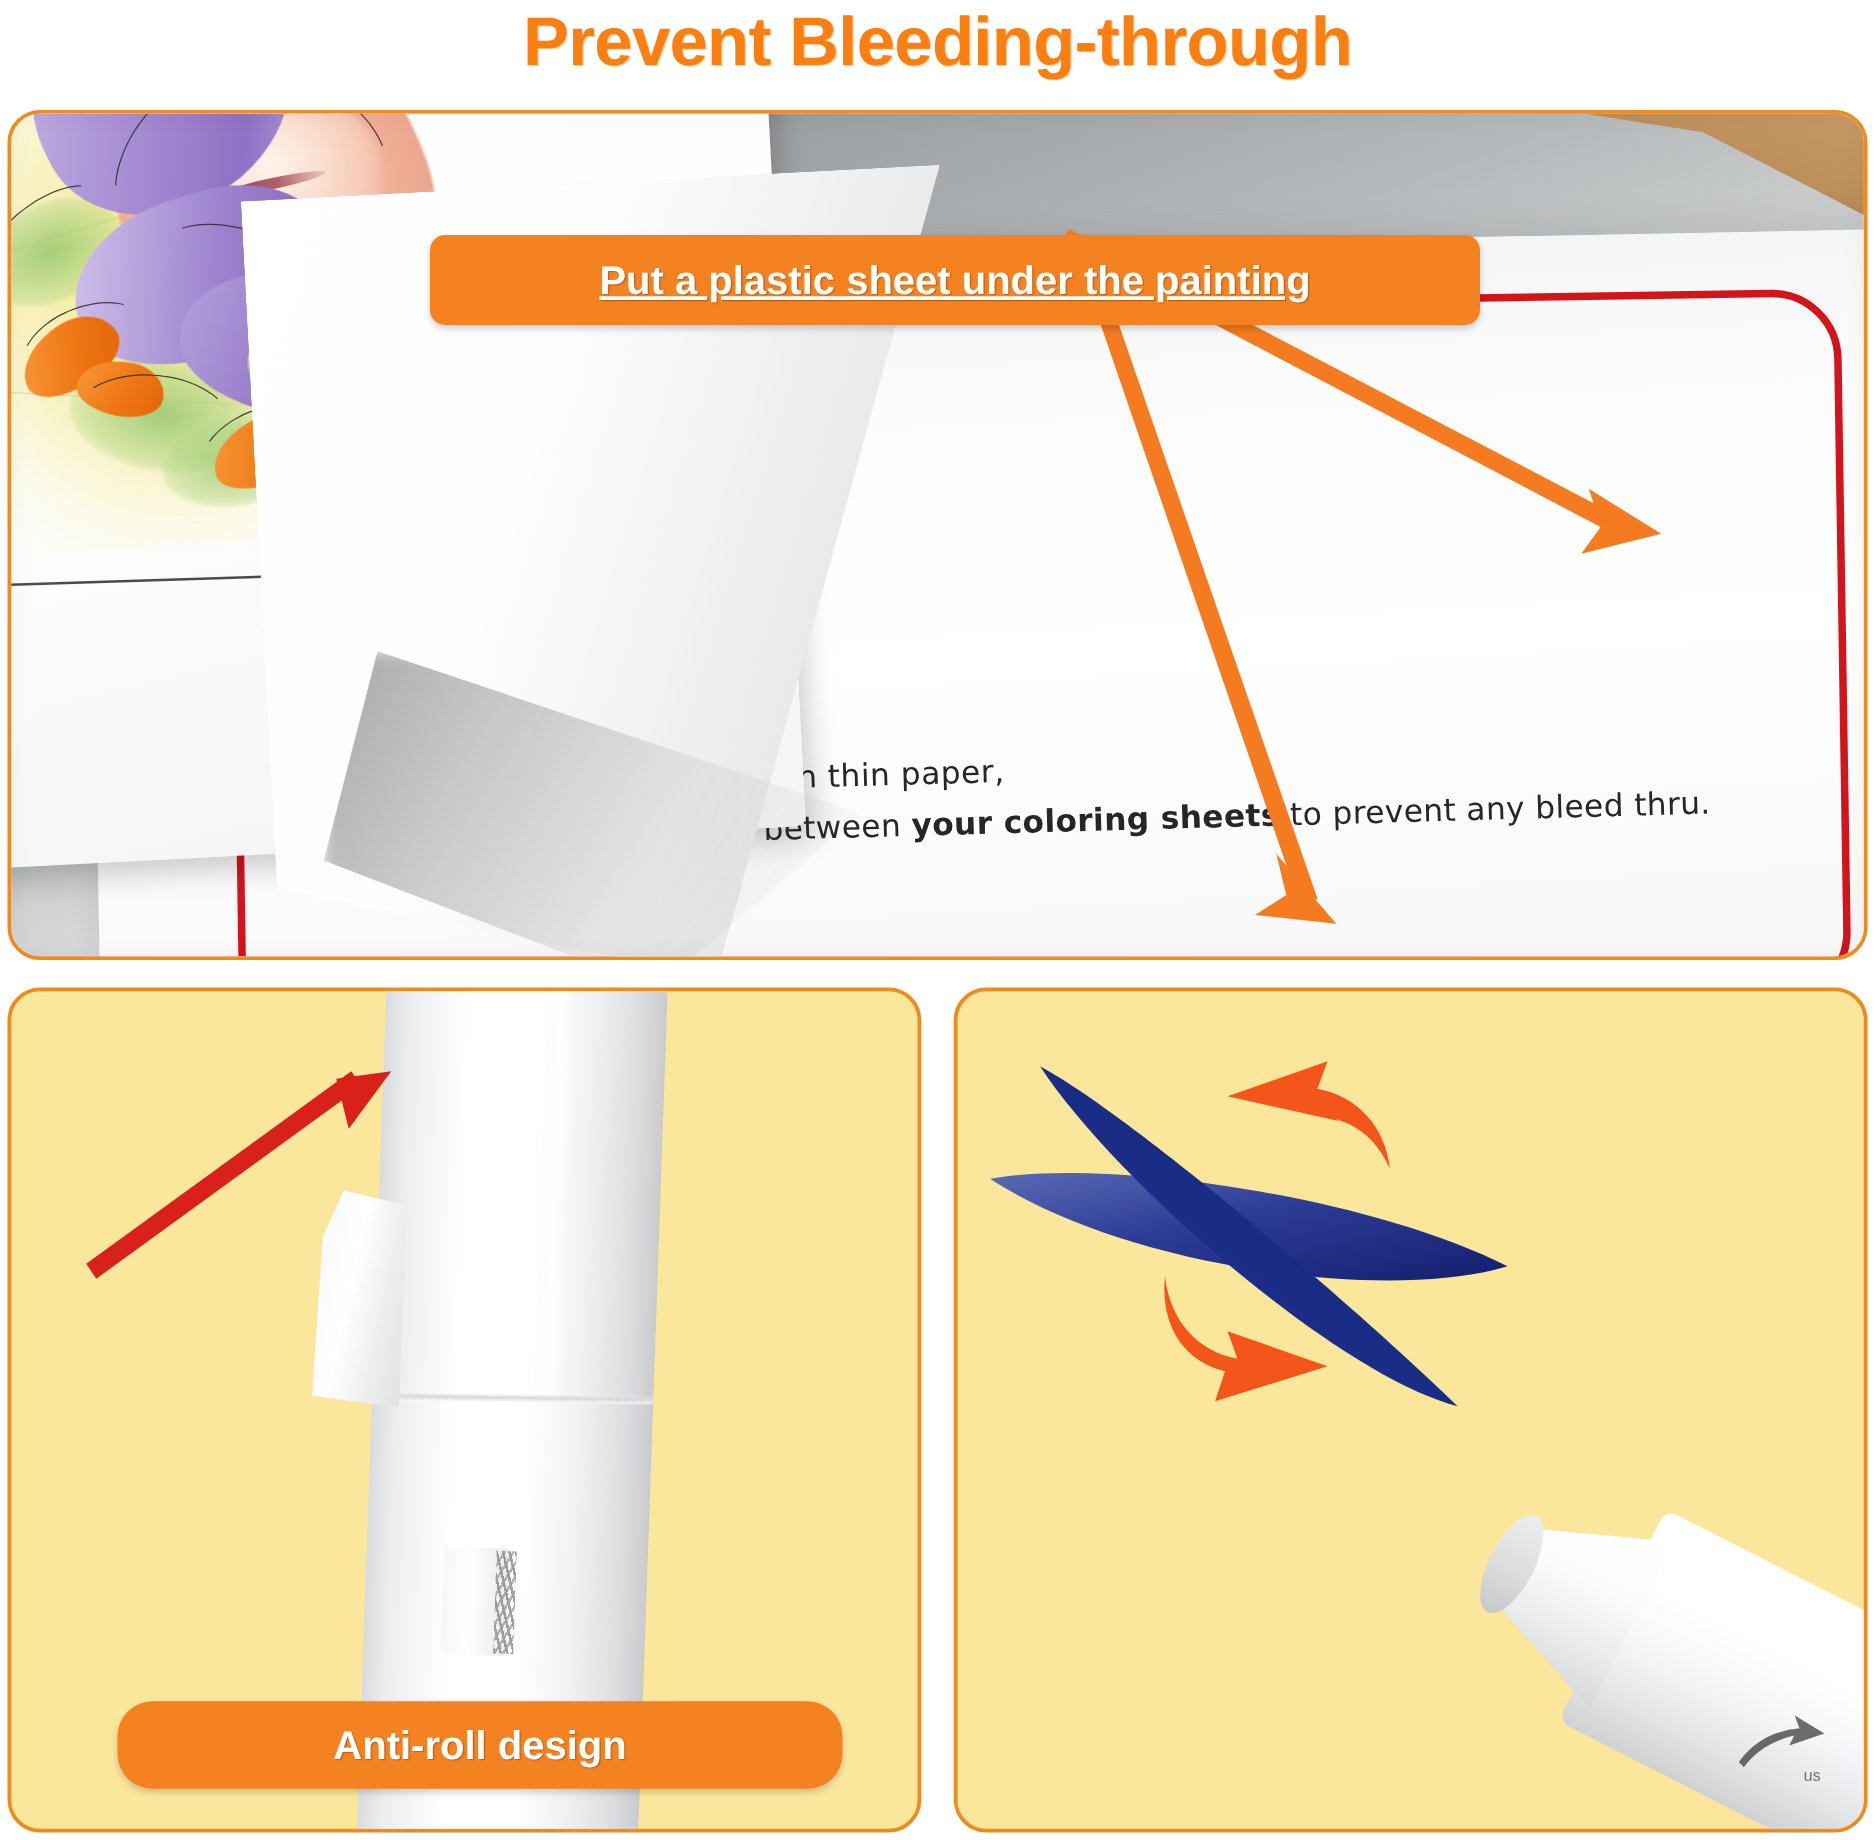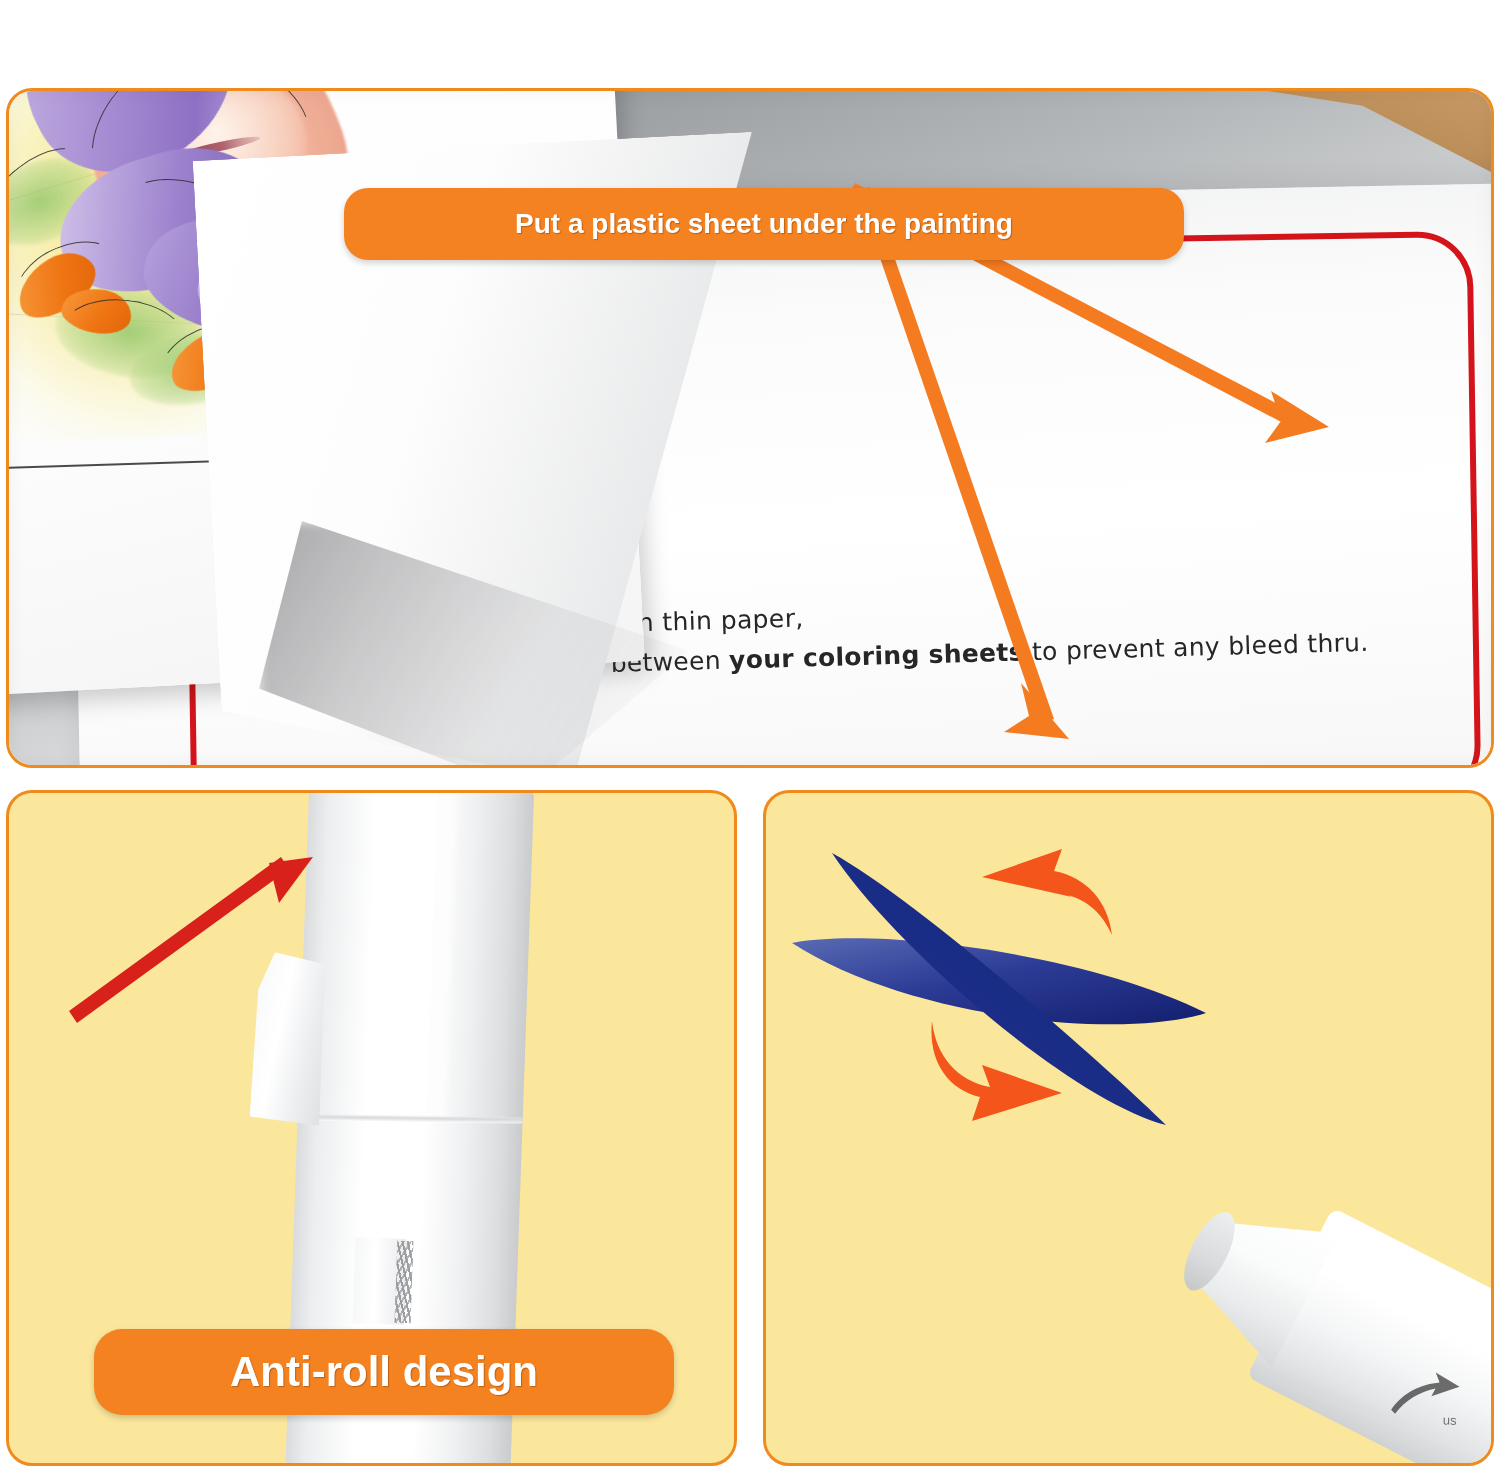--- a/index.html
+++ b/index.html
@@ -287,29 +287,30 @@
     text-align: center;
     white-space: nowrap;
     text-shadow: 1px 1px 1px rgba(120,55,0,.45);
     box-shadow: 0 3px 6px rgba(0,0,0,.18);
     display: flex; align-items: center; justify-content: center;
   }
 
   #badge-top {
     left: 335px; top: 97px;
     width: 840px; height: 72px;
-    font-size: 28px;
-    border-radius: 24px;
+    font-size: 32px;
+    border-radius: 12px;
+    text-decoration: underline;
   }
 
   .badge-bottom {
-    height: 86px;
-    font-size: 42px;
+    height: 70px;
+    font-size: 32px;
     border-radius: 28px;
-    bottom: 48px;
+    bottom: 32px;
   }
   #badge-bl { left: 85px; width: 580px; }
   #badge-br { left: 78px; width: 575px; }
 
   
   .marker-vert {
     position: absolute;
     left: 288px; top: -6px;
     width: 225px; height: 700px;
     transform: rotate(2deg);
@@ -397,20 +398,21 @@
     position: absolute; inset: 0;
     box-shadow: inset 0 0 20px rgba(0,0,0,.05);
     pointer-events: none;
   }
 </style>
 </head>
 <body>
 
 <div class="page">
 
+  <div class="title">Prevent Bleeding-through</div>
 
   <div class="panel" id="panel-top">
     <div class="scene">
 
       <div class="bg-dark"></div>
       <div class="desk"></div>
 
       <div class="pad-sheet"></div>
 
       <div class="red-outline"></div>

